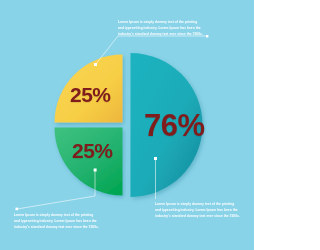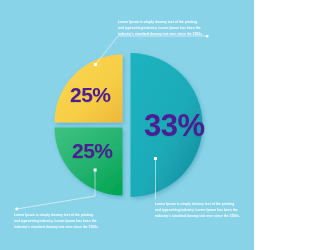--- a/index.html
+++ b/index.html
@@ -25,21 +25,21 @@
   .chart-area {
     position: absolute;
     left: 0;
     top: 0;
     width: 254px;
     height: 250px;
   }
 
   .slice-label {
     position: absolute;
-    color: #4c1d95;
+    color: #7f1d1d;
     font-weight: bold;
     font-family: "Liberation Sans", sans-serif;
     letter-spacing: -0.5px;
     line-height: 1;
     text-shadow: 0 1px 1px rgba(0,0,0,0.10);
     white-space: nowrap;
     pointer-events: none;
   }
   .label-major {
     font-size: 31px;
@@ -141,21 +141,21 @@
     </g>
 
     <g>
       <line x1="95" y1="170" x2="95" y2="196" stroke="#ffffff" stroke-width="0.6" opacity="0.92"></line>
       <line x1="95" y1="196" x2="17" y2="209" stroke="#ffffff" stroke-width="0.6" opacity="0.92"></line>
       <rect x="93.6" y="168.5" width="3" height="3" fill="#ffffff"></rect>
       <rect x="15.5" y="207.6" width="2.6" height="2.6" fill="#ffffff"></rect>
     </g>
   </svg>
 
-  <div class="slice-label label-major">33%</div>
+  <div class="slice-label label-major">76%</div>
 
   <div class="slice-label label-upper">25%</div>
 
   <div class="slice-label label-lower">25%</div>
 
   <div class="callout callout-top">
     <p>Lorem Ipsum is simply dummy text of the printing</p>
     <p>and typesetting industry. Lorem Ipsum has been the</p>
     <p>industry's standard dummy text ever since the 1500s.</p>
   </div>

